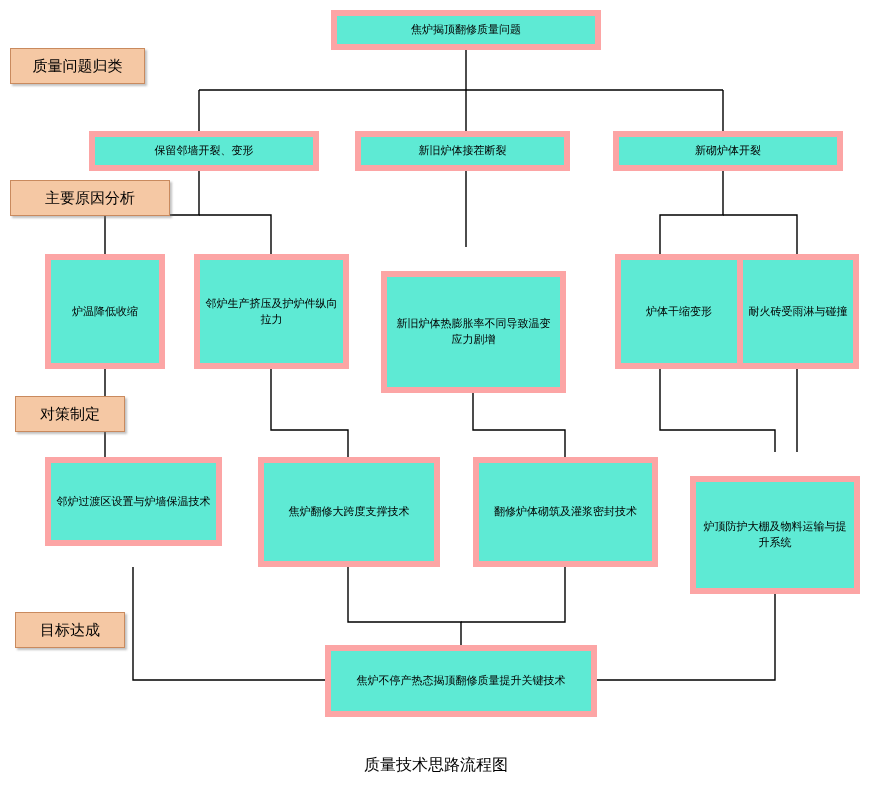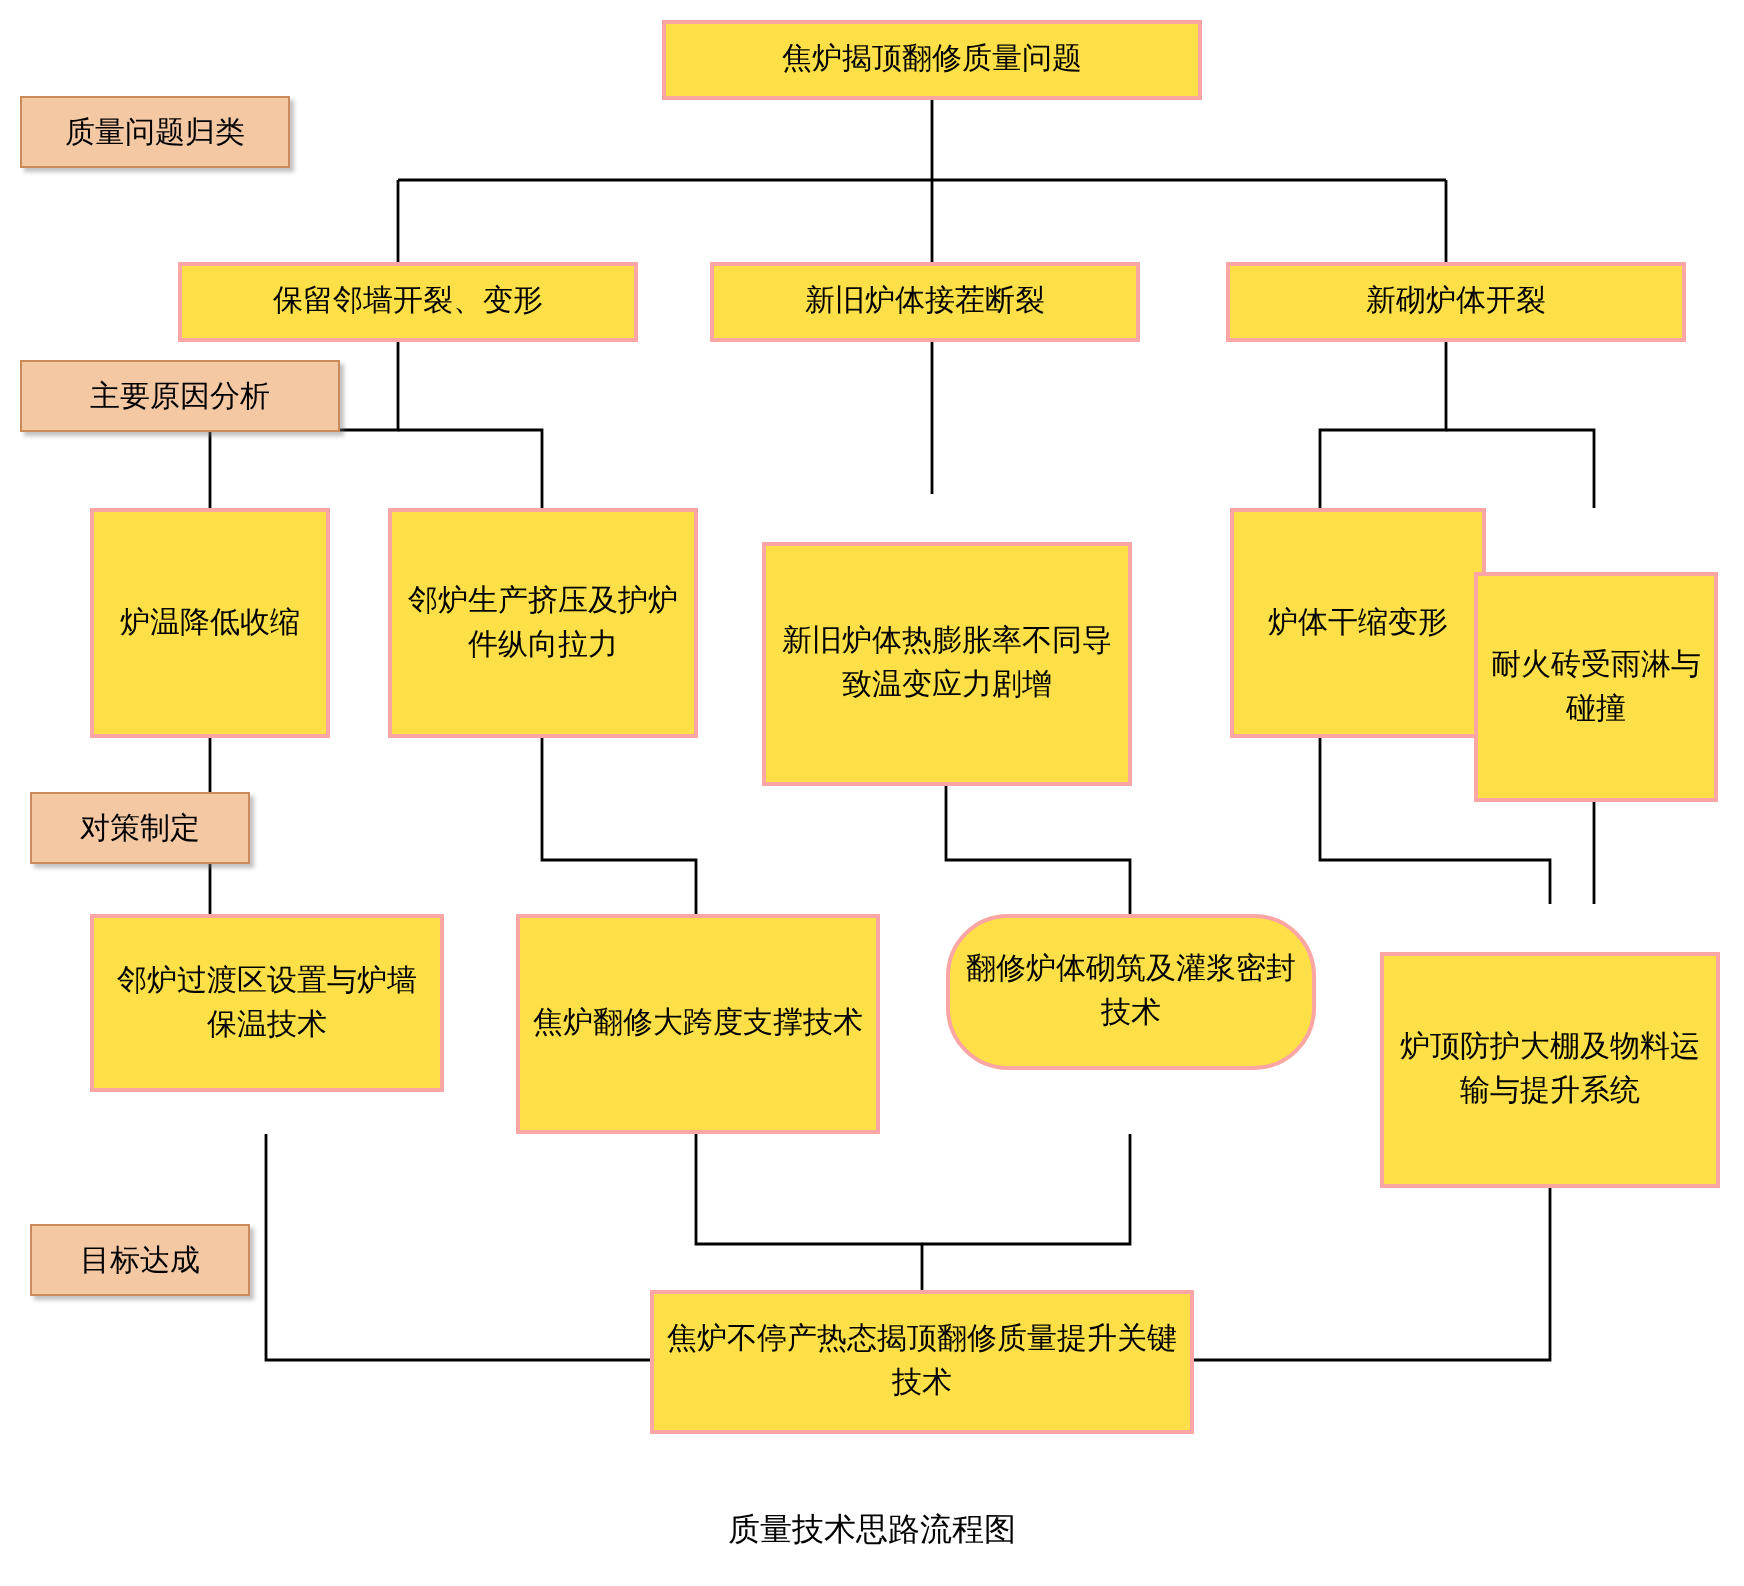--- a/index.html
+++ b/index.html
@@ -20,27 +20,27 @@
   #edges {
     position: absolute;
     left: 0;
     top: 0;
     width: 872px;
     height: 793px;
   }
   .node {
     position: absolute;
     box-sizing: border-box;
-    border: 2px solid #fca5a5;
-    background: #fde047;
+    border: 6px solid #fca5a5;
+    background: #5eead4;
     display: flex;
     align-items: center;
     justify-content: center;
     text-align: center;
-    font-size: 15px;
+    font-size: 11px;
     line-height: 1.45;
     color: #000000;
     padding: 2px 5px;
   }
   .stage {
     position: absolute;
     box-sizing: border-box;
     border: 1px solid #c98a5e;
     background: #f5c8a4;
     display: flex;
@@ -125,31 +125,31 @@
   </div>
   <div class="node" style="left:194px; top:254px; width:155px; height:115px;">
     <span>邻炉生产挤压及护炉件纵向拉力</span>
   </div>
   <div class="node" style="left:381px; top:247px; width:185px; height:122px;margin-top:24px;">
     <span>新旧炉体热膨胀率不同导致温变应力剧增</span>
   </div>
   <div class="node" style="left:615px; top:254px; width:128px; height:115px;">
     <span>炉体干缩变形</span>
   </div>
-  <div class="node" style="left:737px; top:254px; width:122px; height:115px;margin-top:32px;">
+  <div class="node" style="left:737px; top:254px; width:122px; height:115px;">
     <span>耐火砖受雨淋与碰撞</span>
   </div>
 
   <div class="node" style="left:45px; top:457px; width:177px; height:89px;">
     <span>邻炉过渡区设置与炉墙保温技术</span>
   </div>
   <div class="node" style="left:258px; top:457px; width:182px; height:110px;">
     <span>焦炉翻修大跨度支撑技术</span>
   </div>
-  <div class="node" style="left:473px; top:457px; width:185px; height:78px;border-radius:31px;">
+  <div class="node" style="left:473px; top:457px; width:185px; height:110px;">
     <span>翻修炉体砌筑及灌浆密封技术</span>
   </div>
   <div class="node" style="left:690px; top:452px; width:170px; height:118px;margin-top:24px;">
     <span>炉顶防护大棚及物料运输与提升系统</span>
   </div>
 
   <div class="node" style="left:325px; top:645px; width:272px; height:72px;">
     <span>焦炉不停产热态揭顶翻修质量提升关键技术</span>
   </div>
 

